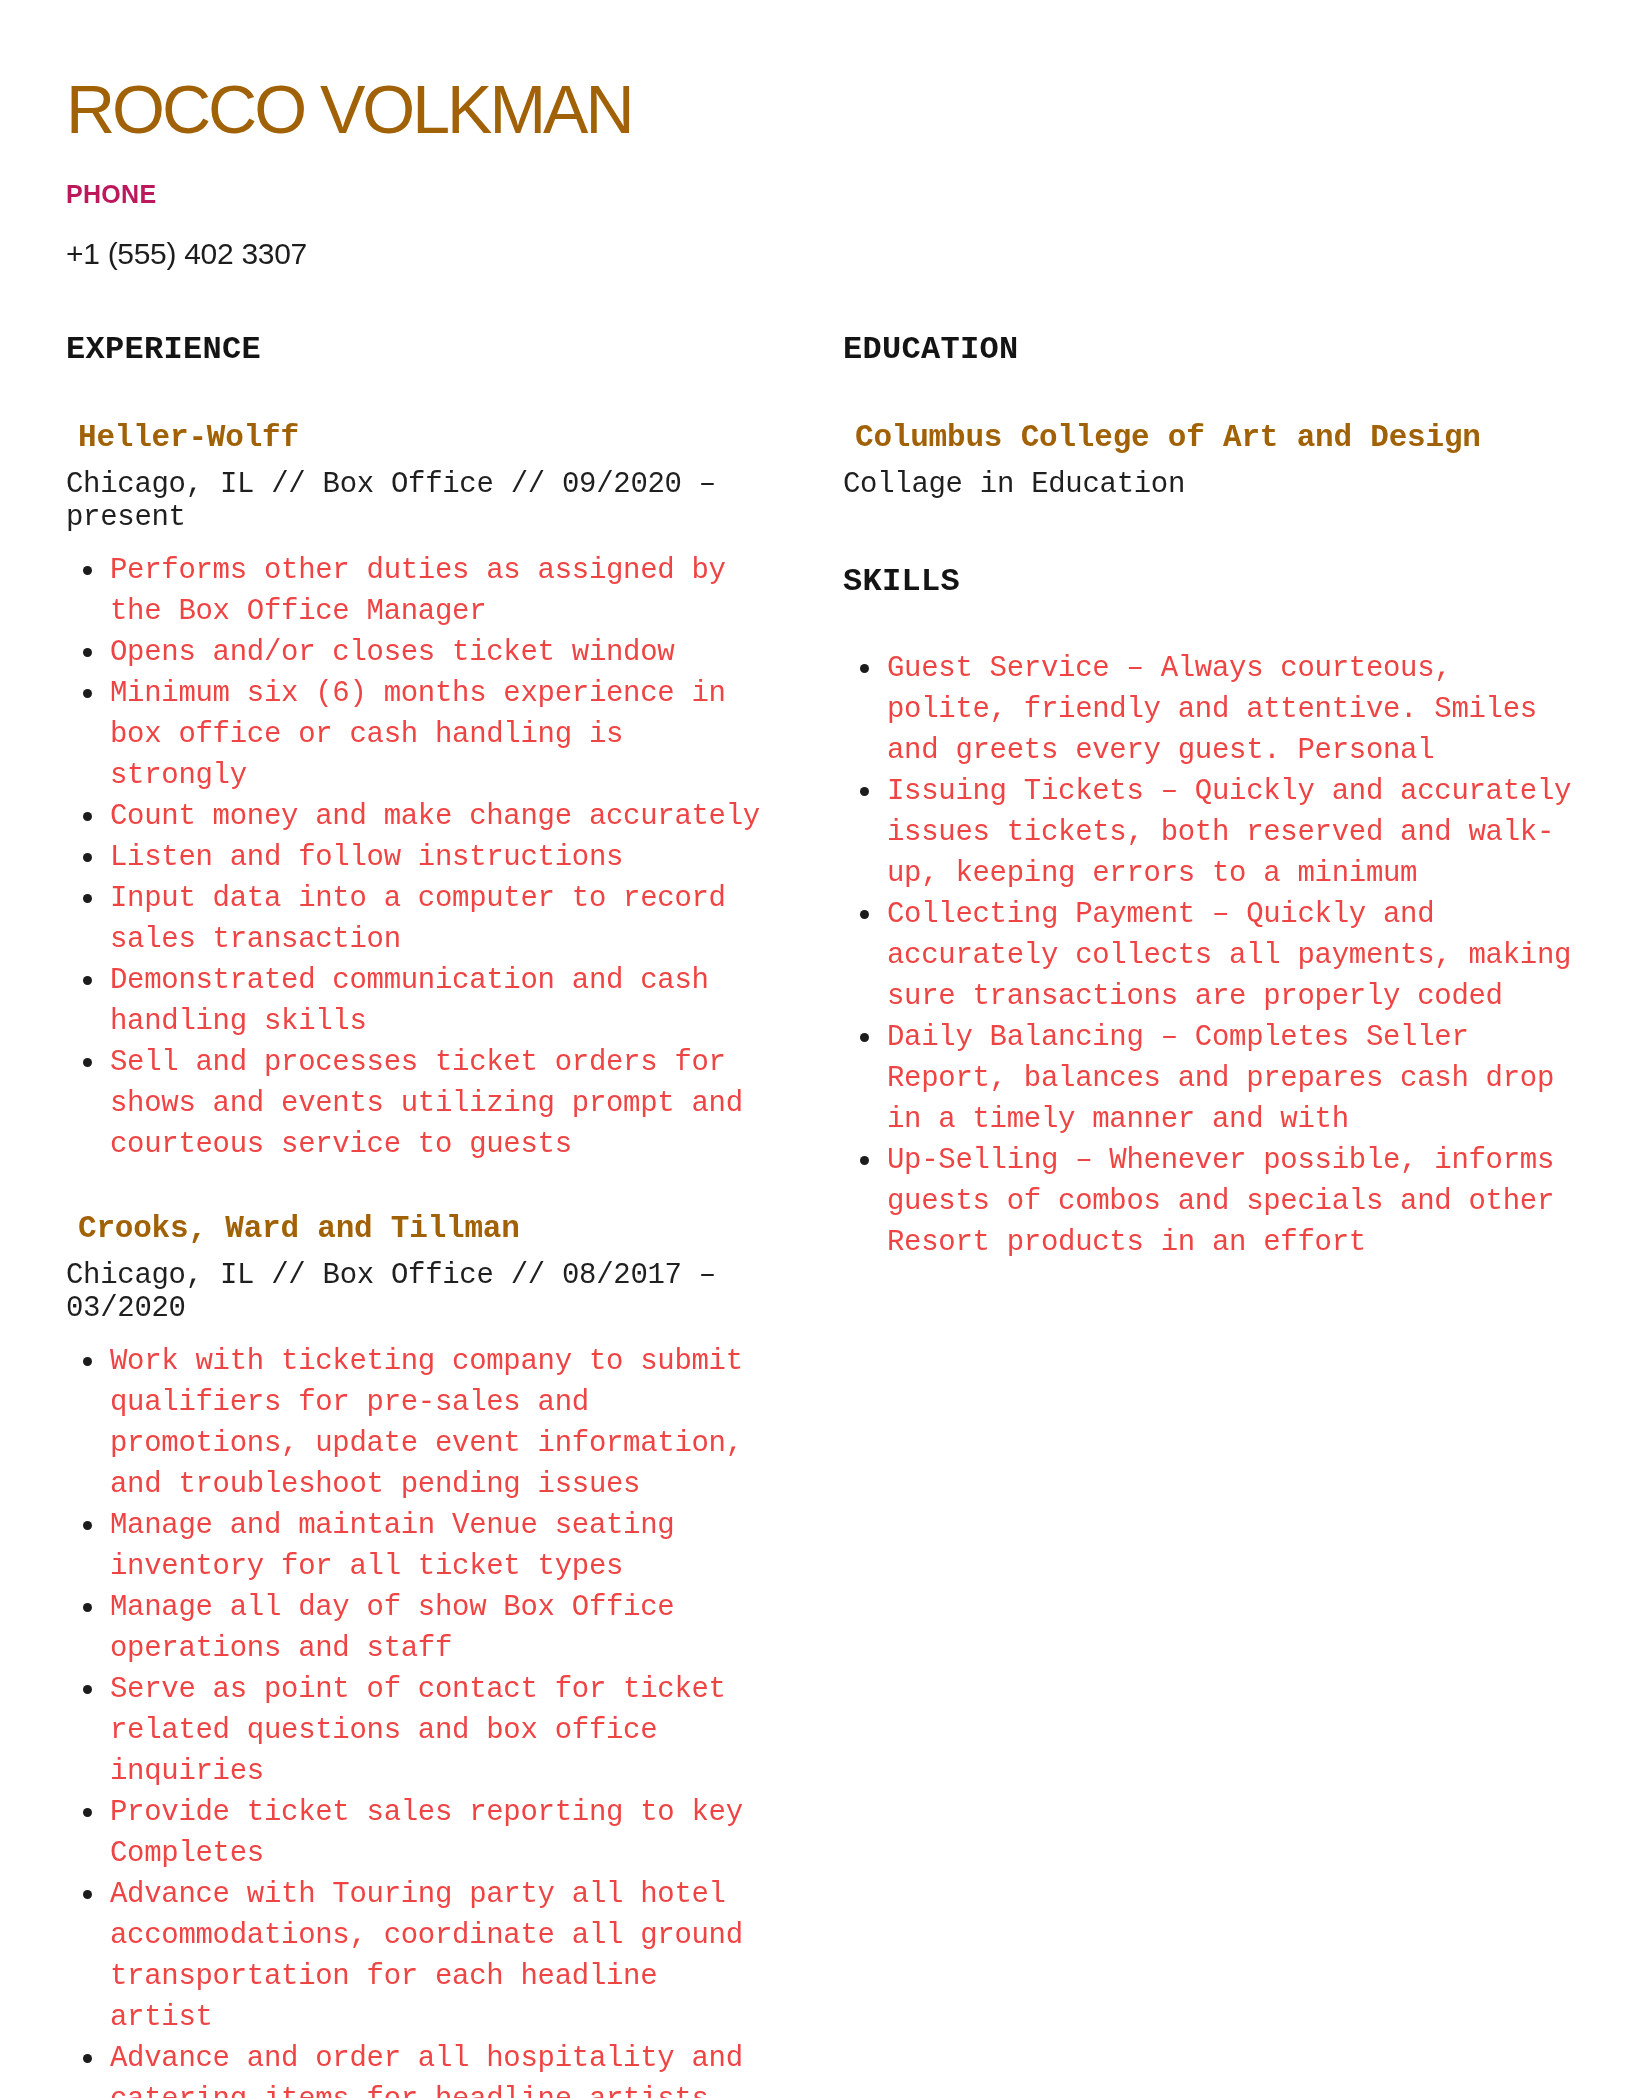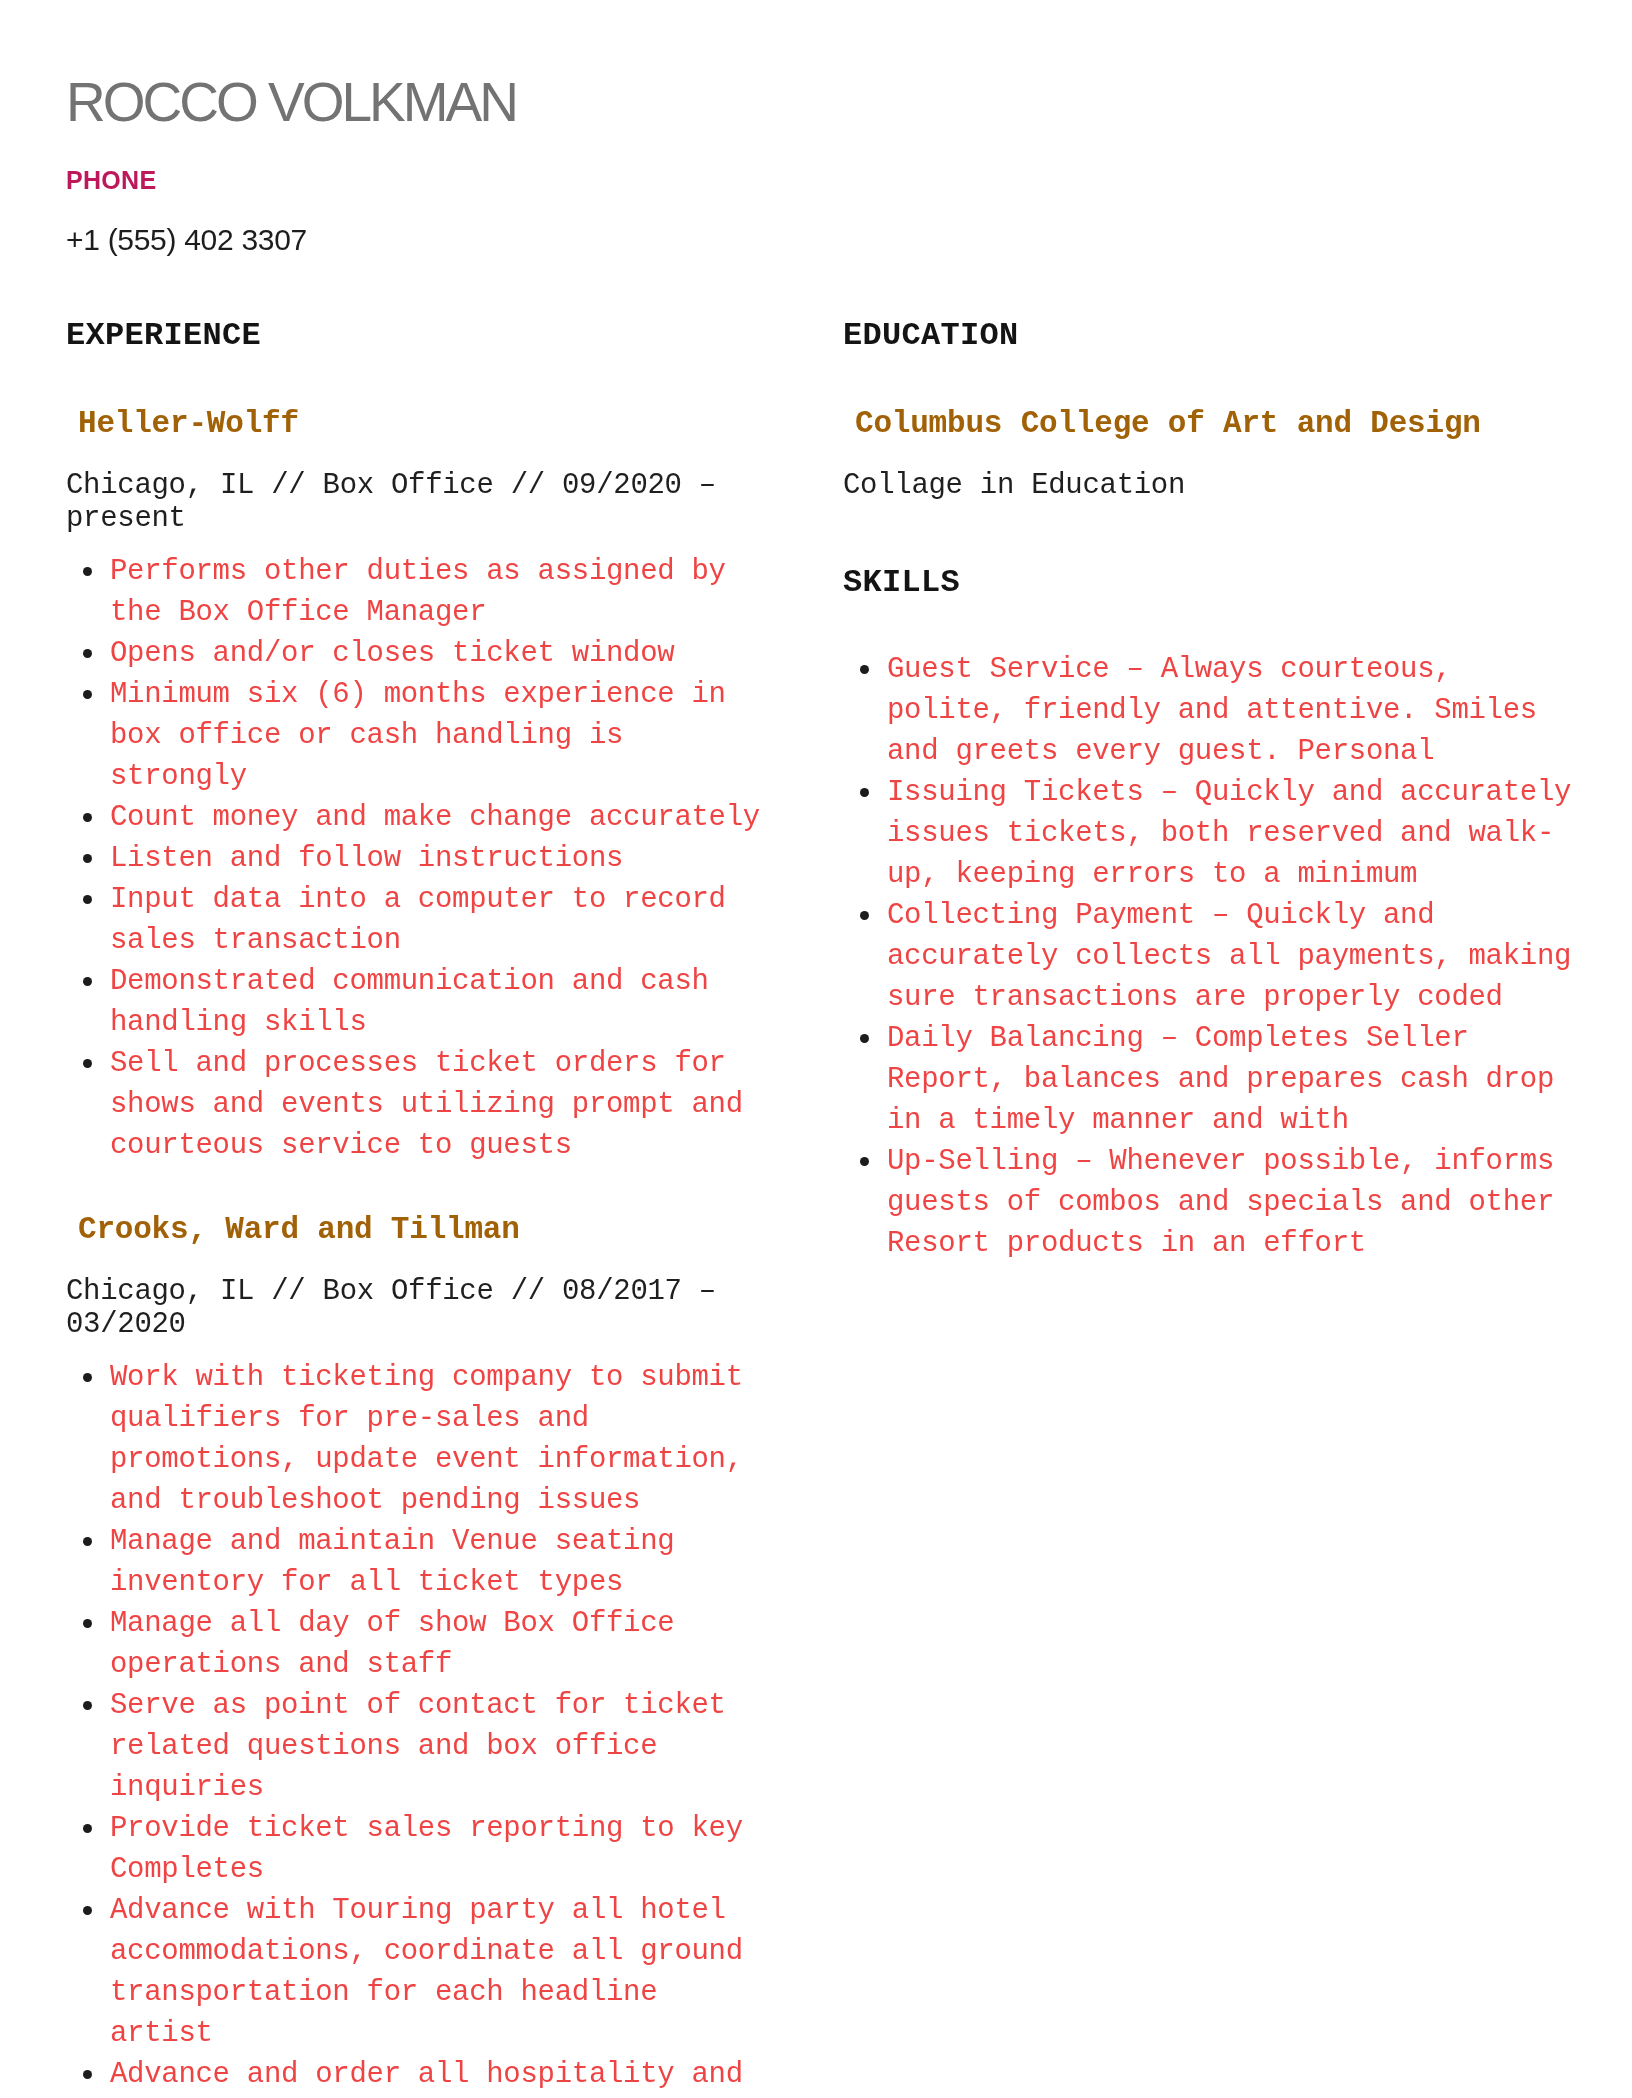--- a/index.html
+++ b/index.html
@@ -13,25 +13,25 @@
     height: 2098px;
     box-sizing: border-box;
     background: #ffffff;
     color: #1d1d1d;
     font-family: "Liberation Sans", sans-serif;
     padding: 56px 66px 0 66px;
     overflow: hidden;
   }
   .name {
     margin: 16px 0 0 0;
-    font-size: 55px;
+    font-size: 68px;
     font-weight: 400;
     letter-spacing: -3px;
     line-height: 1.1;
-    color: #737373;
+    color: #a16207;
     white-space: nowrap;
   }
   .address {
     margin-top: 36px;
     font-size: 30px;
     letter-spacing: -0.3px;
   }
   .phone-label {
     margin-top: 33px;
     font-size: 25px;
@@ -73,21 +73,21 @@
     margin-top: 46px;
   }
   .org-name {
     margin: 12px;
     font-size: 31px;
     font-weight: 700;
     letter-spacing: -0.2px;
     color: #a16207;
   }
   .meta-line, .degree {
-    margin-top: 28px;
+    margin-top: 13px;
     font-size: 29px;
     letter-spacing: -0.3px;
     color: #1f1f1f;
   }
   ul.bullets {
     list-style: none;
     margin: 16px 0 0 0;
     padding: 0 0 0 44px;
   }
   ul.bullets li {

